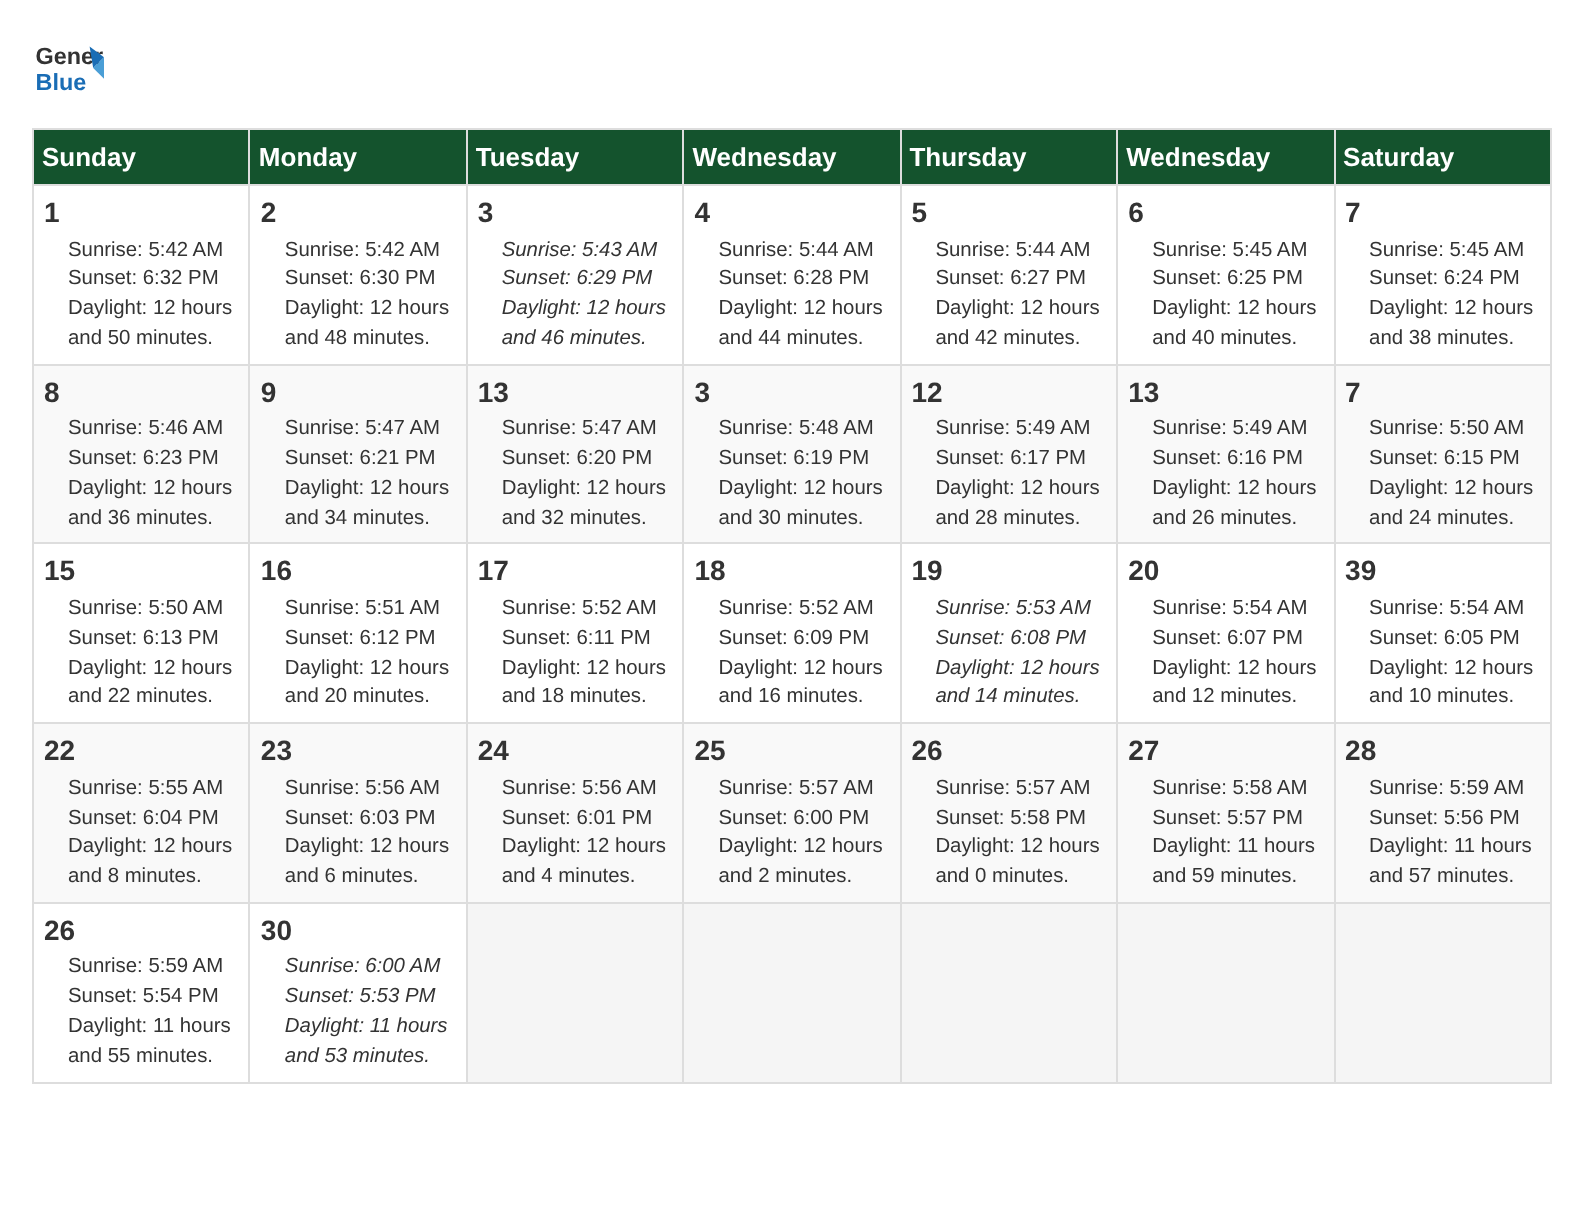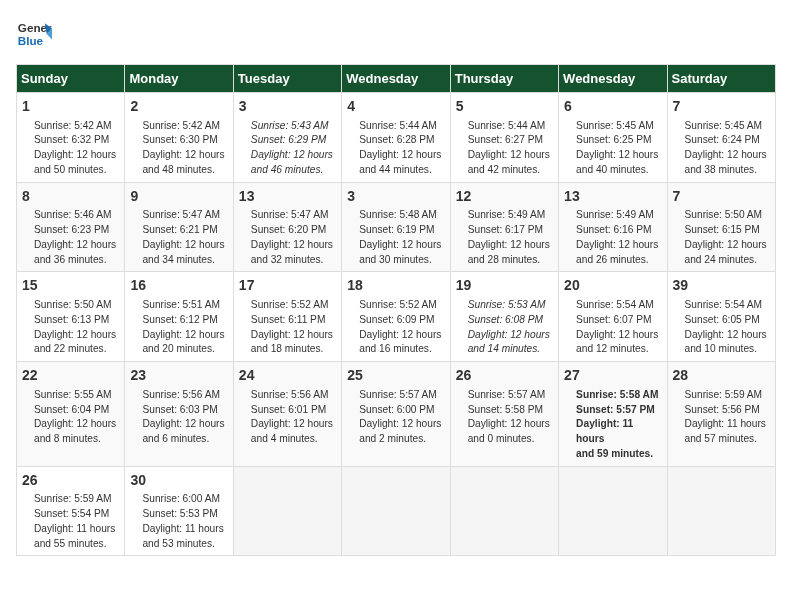--- a/index.html
+++ b/index.html
@@ -295,21 +295,21 @@
         </td>
         <td>
           <span class="day-num">26</span>
           <div class="day-info" style="white-space: pre-line;">Sunrise: 5:57 AM
 Sunset: 5:58 PM
 Daylight: 12 hours
 and 0 minutes.</div>
         </td>
         <td>
           <span class="day-num">27</span>
-          <div class="day-info" style="white-space: pre-line; font-weight: bold;">Sunrise: 5:58 AM
+          <div class="day-info" style="white-space: pre-line;">Sunrise: 5:58 AM
 Sunset: 5:57 PM
 Daylight: 11 hours
 and 59 minutes.</div>
         </td>
         <td>
           <span class="day-num">28</span>
           <div class="day-info" style="white-space: pre-line;">Sunrise: 5:59 AM
 Sunset: 5:56 PM
 Daylight: 11 hours
 and 57 minutes.</div>
@@ -318,21 +318,21 @@
       <tr>
         <td>
           <span class="day-num">26</span>
           <div class="day-info" style="white-space: pre-line;">Sunrise: 5:59 AM
 Sunset: 5:54 PM
 Daylight: 11 hours
 and 55 minutes.</div>
         </td>
         <td>
           <span class="day-num">30</span>
-          <div class="day-info" style="white-space: pre-line;">Sunrise: 6:00 AM
+          <div class="day-info" style="white-space: pre-line; font-style: italic;">Sunrise: 6:00 AM
 Sunset: 5:53 PM
 Daylight: 11 hours
 and 53 minutes.</div>
         </td>
         <td class="empty"></td>
         <td class="empty"></td>
         <td class="empty"></td>
         <td class="empty"></td>
         <td class="empty"></td>
       </tr>

